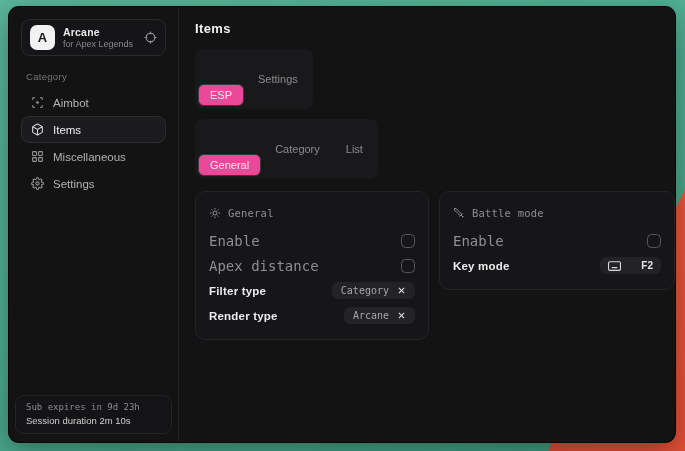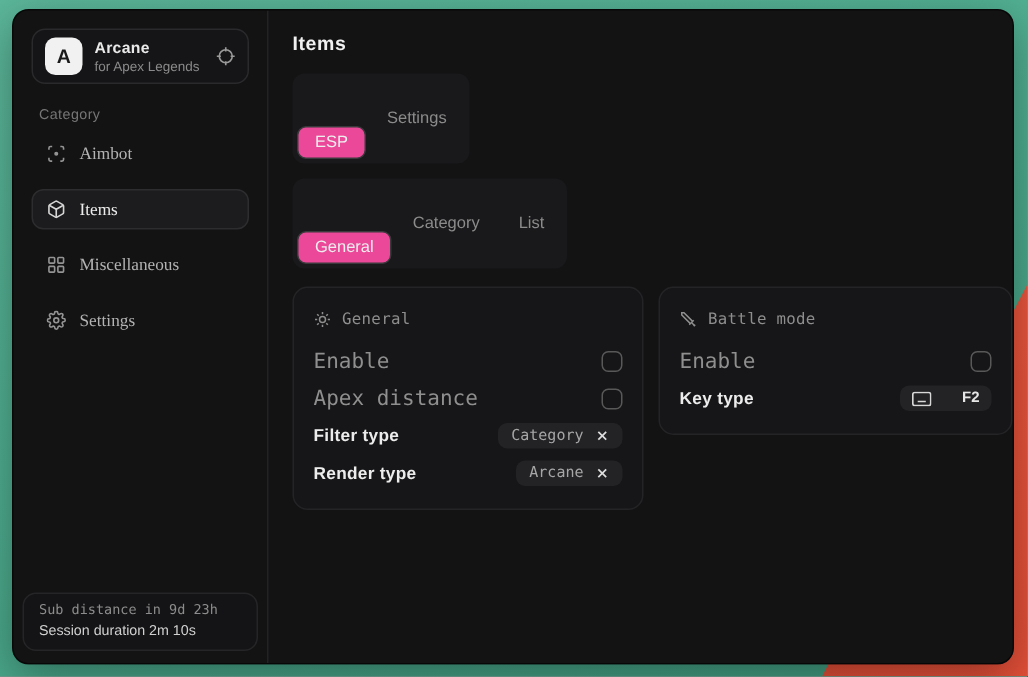--- a/index.html
+++ b/index.html
@@ -36,21 +36,21 @@
     color:#1a1a1a; font-weight:bold; font-size:13px;
     display:flex; align-items:center; justify-content:center; flex:0 0 25px;
   }
   .brand-text{ flex:1; min-width:0; }
   .brand-name{ font-size:10.5px; font-weight:bold; color:#e9e9e9; letter-spacing:.2px; }
   .brand-sub{ font-size:9px; color:#8a8a8a; margin-top:1px; }
   .brand-ico{ color:#9a9a9a; display:flex; }
   .section-label{
     margin:15px 5px 7px; font-size:9.5px; color:#767676; letter-spacing:.3px;
   }
-  .nav{ display:flex; flex-direction:column; gap:10px;font-family:Liberation Serif, serif; }
+  .nav{ display:flex; flex-direction:column; gap:0; }
   .nav-item{
     display:flex; align-items:center; gap:9px;
     height:27px; padding:0 9px; border-radius:8px;
     color:#b3b3b3; font-size:11.5px; border:1px solid transparent; cursor:default;
   }
   .nav-item .ni{ color:#949494; display:flex; }
   .nav-item.active{ background:#1c1c1e; border-color:#2d2d2f; color:#ececec; }
   .nav-item.active .ni{ color:#d6d6d6; }
   .sb-footer{
     position:absolute; left:6px; right:6px; bottom:8px;
@@ -182,21 +182,21 @@
             <circle cx="12" cy="12" r="3"></circle>
               <path d="M19.4 15a1.65 1.65 0 0 0 .33 1.82l.06.06a2 2 0 1 1-2.83 2.83l-.06-.06a1.65 1.65 0 0 0-1.82-.33 1.65 1.65 0 0 0-1 1.51V21a2 2 0 1 1-4 0v-.09a1.65 1.65 0 0 0-1-1.51 1.65 1.65 0 0 0-1.82.33l-.06.06a2 2 0 1 1-2.83-2.83l.06-.06a1.65 1.65 0 0 0 .33-1.82 1.65 1.65 0 0 0-1.51-1H3a2 2 0 1 1 0-4h.09a1.65 1.65 0 0 0 1.51-1 1.65 1.65 0 0 0-.33-1.82l-.06-.06a2 2 0 1 1 2.83-2.83l.06.06a1.65 1.65 0 0 0 1.82.33h0a1.65 1.65 0 0 0 1-1.51V3a2 2 0 1 1 4 0v.09a1.65 1.65 0 0 0 1 1.51h0a1.65 1.65 0 0 0 1.82-.33l.06-.06a2 2 0 1 1 2.83 2.83l-.06.06a1.65 1.65 0 0 0-.33 1.82v0a1.65 1.65 0 0 0 1.51 1H21a2 2 0 1 1 0 4h-.09a1.65 1.65 0 0 0-1.51 1z"></path>
           </svg>
         </span>
         <span>Settings</span>
       </div>
 
     </div>
 
     <div class="sb-footer">
-      <div class="sbf-1">Sub distance in 9d 23h</div>
+      <div class="sbf-1">Sub expires in 9d 23h</div>
       <div class="sbf-2">Session duration 2m 10s</div>
     </div>
 
   </div>
 
   <div class="main">
 
     <div class="page-title">Items</div>
 
     <div class="tabs-row">
@@ -283,21 +283,21 @@
           </span>
           <span class="panel-title">Battle mode</span>
         </div>
 
         <div class="row">
           <span class="rlabel-muted">Enable</span>
           <span class="checkbox"></span>
         </div>
 
         <div class="row">
-          <span class="rlabel-strong">Key type</span>
+          <span class="rlabel-strong">Key mode</span>
           <span class="keybadge">
             <span class="kb">
               <svg width="13" height="10" viewBox="0 0 24 18" fill="none" stroke="currentColor" stroke-width="2">
                 <rect x="1" y="1" width="22" height="16" rx="2.5"></rect>
                   <line x1="6" y1="6" x2="6" y2="6.01"></line>
                   <line x1="11" y1="6" x2="11" y2="6.01"></line>
                   <line x1="16" y1="6" x2="16" y2="6.01"></line>
                   <line x1="7" y1="12" x2="17" y2="12"></line>
               </svg>
             </span>

